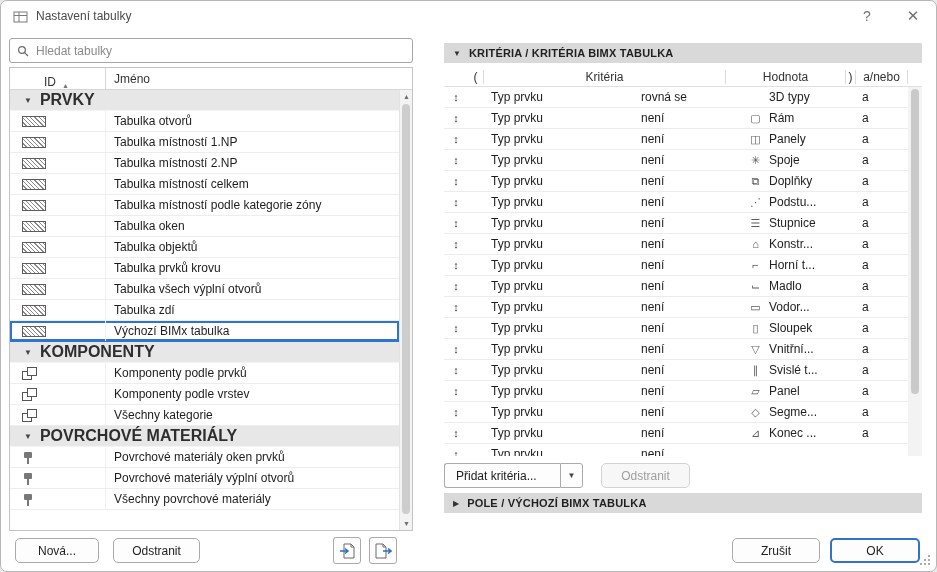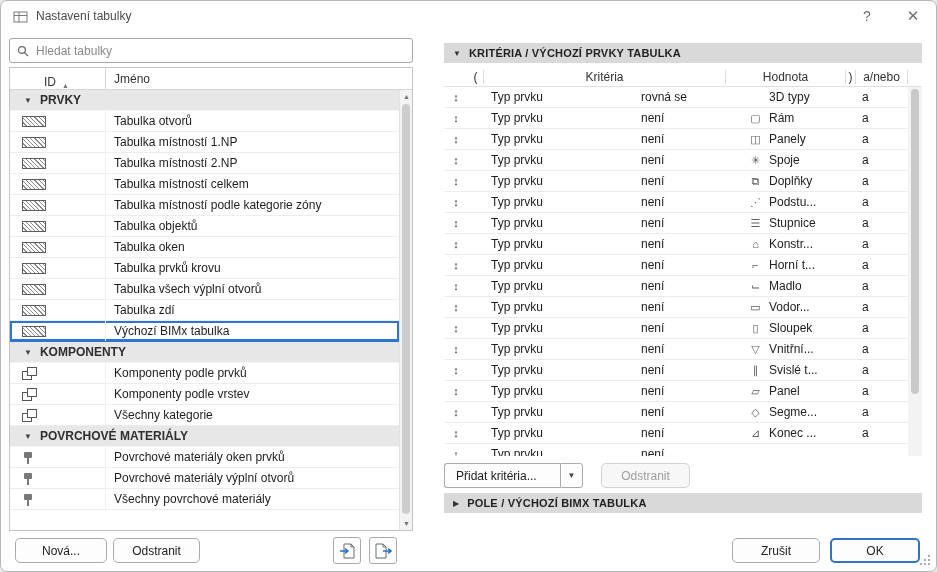--- a/index.html
+++ b/index.html
@@ -21,21 +21,21 @@
 
   
   .left-list { position:absolute; left:8px; top:66px; width:404px; height:464px; border:1px solid #c3c3c3; background:#fff; }
   .list-header { position:absolute; left:0; top:0; right:0; height:22px; display:flex; align-items:center; border-bottom:1px solid #d6d6d6; background:#fff; }
   .col-id { width:96px; padding-left:34px; display:flex; align-items:flex-end; gap:6px; border-right:1px solid #d6d6d6; height:100%; color:#333; }
   .sort { font-size:7px; color:#777; }
   .col-name { padding-left:8px; color:#333; }
   .list-body { position:absolute; left:0; top:22px; right:13px; bottom:0; overflow:hidden; }
   .section-row { height:21px; background:#e7e7e7; display:flex; align-items:center; gap:8px; padding-left:14px; border-bottom:1px solid #f4f4f4; }
   .section-row .tri { font-size:8px; color:#444; }
-  .section-row .sec-label { font-weight:bold; color:#2e2e2e; font-size:12px; }
+  .section-row .sec-label { font-weight:bold; color:#2e2e2e; font-size:16px; }
   .item-row { height:21px; display:flex; align-items:center; border-bottom:1px solid #ededed; background:#fff; position:relative; }
   .item-row .id-cell { width:96px; display:flex; align-items:center; padding-left:12px; height:100%; border-right:1px solid #f0f0f0; }
   .item-row .name-cell { padding-left:8px; color:#1d1d1d; }
   .item-row.selected { box-shadow:inset 0 0 0 2px #2e74d1; border-bottom:1px solid #2e74d1; }
   .icon-hatch { width:24px; height:11px; border:1px solid #5d5d5d; background:repeating-linear-gradient(45deg,#ffffff 0 2px,#8a8a8a 2px 3px); }
   .icon-component { position:relative; width:15px; height:12px; }
   .icon-component::before { content:""; position:absolute; left:0; top:4px; width:8px; height:7px; border:1px solid #555; background:#fff; }
   .icon-component::after { content:""; position:absolute; left:5px; top:0; width:8px; height:7px; border:1px solid #555; background:#fff; }
   .icon-brush { position:relative; width:13px; height:13px; }
   .icon-brush::before { content:""; position:absolute; left:2px; top:1px; width:8px; height:6px; background:#787878; border-radius:1px; }
@@ -43,21 +43,21 @@
 
   
   .vscroll { position:absolute; top:22px; right:0; bottom:0; width:13px; background:#f3f3f3; border-left:1px solid #e3e3e3; }
   .vscroll .arr { position:absolute; left:0; width:13px; height:13px; text-align:center; font-size:7px; color:#707070; line-height:13px; }
   .vscroll .arr.up { top:0; }
   .vscroll .arr.down { bottom:0; }
   .vscroll .thumb { position:absolute; left:2px; right:2px; top:14px; bottom:16px; background:#cdcdcd; border-radius:4px; }
 
   
   .btn { position:absolute; height:25px; border:1px solid #aaaaaa; border-radius:5px; background:#fdfdfd; font:12px "Liberation Sans",sans-serif; color:#222; text-align:center; }
-  .btn-new { left:14px; top:537px; width:92px; }
+  .btn-new { left:14px; top:537px; width:84px; }
   .btn-del-left { left:112px; top:537px; width:87px; }
   .icon-btn { position:absolute; top:536px; width:28px; height:27px; border:1px solid #aaaaaa; border-radius:3px; background:#fdfdfd; display:flex; align-items:center; justify-content:center; }
   .icon-btn.imp { left:332px; }
   .icon-btn.exp { left:368px; }
 
   
   .panel-bar { position:absolute; left:443px; width:478px; height:20px; background:#d9d9d9; display:flex; align-items:center; gap:8px; padding:0 9px; }
   .panel-bar .tri { font-size:8px; color:#333; }
   .panel-bar .bar-label { font-weight:bold; font-size:11px; color:#1f1f1f; letter-spacing:.2px; }
   .bar-criteria { top:42px; }
@@ -162,28 +162,28 @@
     <span class="id-cell">
       <span class="id-icon icon-hatch"></span>
     </span>
     <span class="name-cell">Tabulka místností podle kategorie zóny</span>
   </div>
 
   <div class="item-row">
     <span class="id-cell">
       <span class="id-icon icon-hatch"></span>
     </span>
+    <span class="name-cell">Tabulka oken</span>
+  </div>
+
+  <div class="item-row">
+    <span class="id-cell">
+      <span class="id-icon icon-hatch"></span>
+    </span>
     <span class="name-cell">Tabulka objektů</span>
-  </div>
-
-  <div class="item-row">
-    <span class="id-cell">
-      <span class="id-icon icon-hatch"></span>
-    </span>
-    <span class="name-cell">Tabulka oken</span>
   </div>
 
   <div class="item-row">
     <span class="id-cell">
       <span class="id-icon icon-hatch"></span>
     </span>
     <span class="name-cell">Tabulka prvků krovu</span>
   </div>
 
   <div class="item-row">
@@ -278,21 +278,21 @@
   <button class="icon-btn exp">
     <svg width="17" height="16" viewBox="0 0 17 16">
       <path d="M1 1 h7 l3 3 v11 h-10 z" fill="#fff" stroke="#6b6b6b"></path>
       <path d="M8 1 v3 h3" fill="none" stroke="#6b6b6b"></path>
       <path d="M8 8 h7 M13 5.5 L16 8 L13 10.5" fill="none" stroke="#2a6fc0" stroke-width="1.5"></path>
     </svg>
   </button>
 
   <div class="panel-bar bar-criteria">
     <span class="tri">▼</span>
-    <span class="bar-label">KRITÉRIA /  VÝCHOZÍ PRVKY TABULKA</span>
+    <span class="bar-label">KRITÉRIA /  KRITÉRIA BIMX TABULKA</span>
   </div>
 
   <div class="crit-headrow">
     <span></span>
     <span>(</span>
     <span>Kritéria</span>
     <span>Hodnota</span>
     <span>)</span>
     <span>a/nebo</span>
     <span></span>

